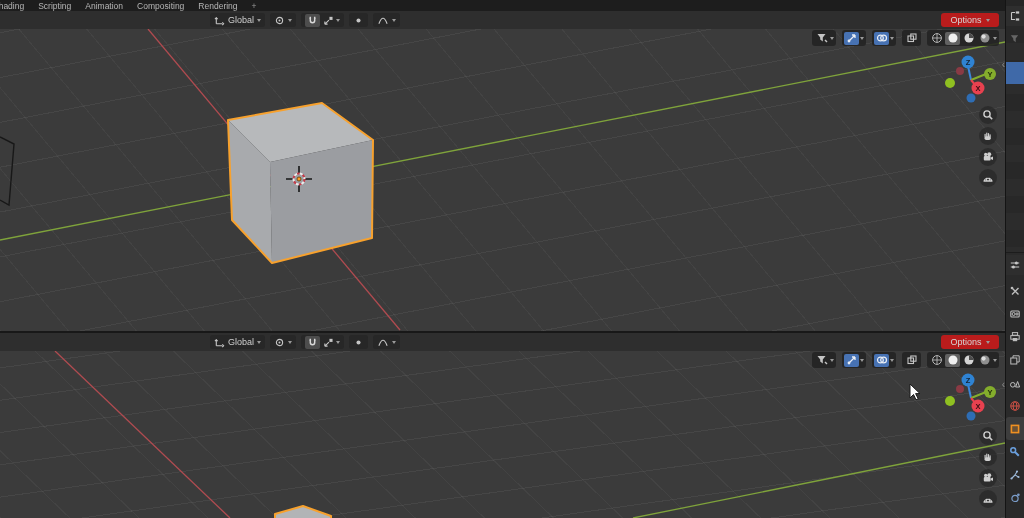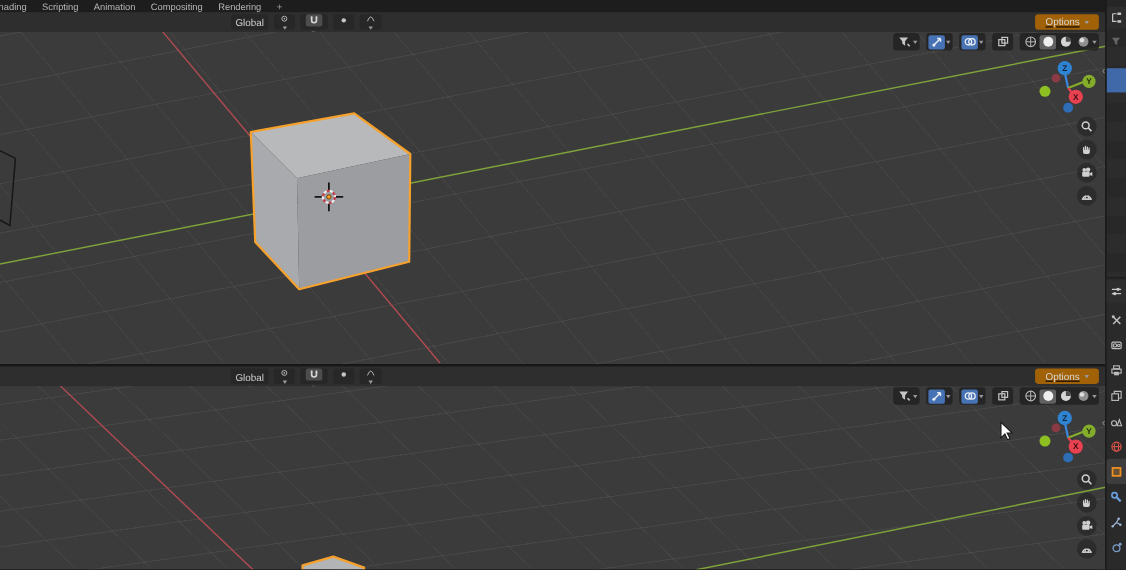--- a/index.html
+++ b/index.html
@@ -13,27 +13,27 @@
   .wtab.add{color:#9a9a9a;}
   
   .vp{position:absolute;left:0;width:1005px;overflow:hidden;}
   #vpA{top:11px;height:320px;}
   #vpB{top:333px;height:185px;}
   .split{position:absolute;left:0;top:331px;width:1005px;height:2px;background:#181818;}
   .vp-header{position:absolute;left:0;top:0;right:0;height:18px;background:#2e2e2e;
     border-bottom:1px solid #232323;}
   .hdr-left{position:absolute;left:210px;top:2px;height:14px;display:flex;gap:5px;align-items:center;}
   .pill{background:#272727;border-radius:3px;height:14px;display:flex;align-items:center;
-    padding:0 4px;gap:3px;flex-direction:column;}
+    padding:0 4px;gap:3px;}
   .cell-pressed{background:#4d4d4d;border-radius:2px;height:13px;display:flex;align-items:center;padding:0 2px;}
   .lbl{font-size:9px;color:#cfcfcf;}
   .chev{width:0;height:0;border-left:2.5px solid transparent;border-right:2.5px solid transparent;
     border-top:3.5px solid #9a9a9a;}
-  .options-btn{position:absolute;right:6px;top:2px;height:14px;width:58px;background:#a16207;
-    border-radius:3px;display:flex;align-items:center;justify-content:center;gap:4px;text-decoration:underline;}
+  .options-btn{position:absolute;right:6px;top:2px;height:14px;width:58px;background:#b91c1c;
+    border-radius:3px;display:flex;align-items:center;justify-content:center;gap:4px;}
   .options-btn .lbl{color:#d6d6d6;}
   .vp-canvas{position:absolute;left:0;top:18px;right:0;bottom:0;overflow:hidden;background-color:#3b3b3b;}
   .grid-a{background-image:
     repeating-linear-gradient(349deg,rgba(255,255,255,0.055) 0,rgba(255,255,255,0.055) 1px,transparent 1px,transparent 44px),
     repeating-linear-gradient(50deg,rgba(255,255,255,0.04) 0,rgba(255,255,255,0.04) 1px,transparent 1px,transparent 52px);}
   .grid-b{background-image:
     repeating-linear-gradient(352deg,rgba(255,255,255,0.055) 0,rgba(255,255,255,0.055) 1px,transparent 1px,transparent 32px),
     repeating-linear-gradient(44deg,rgba(255,255,255,0.04) 0,rgba(255,255,255,0.04) 1px,transparent 1px,transparent 48px);}
   .axes-svg{position:absolute;left:0;top:0;pointer-events:none;}
   

